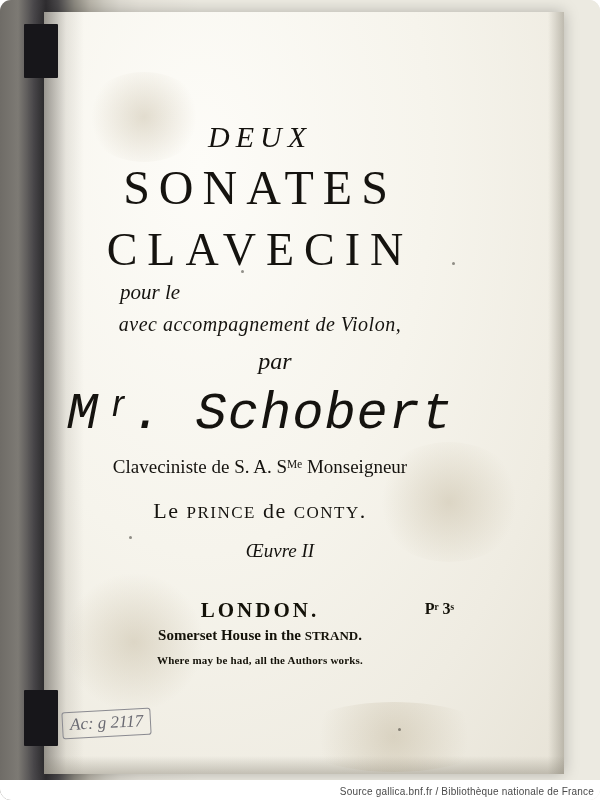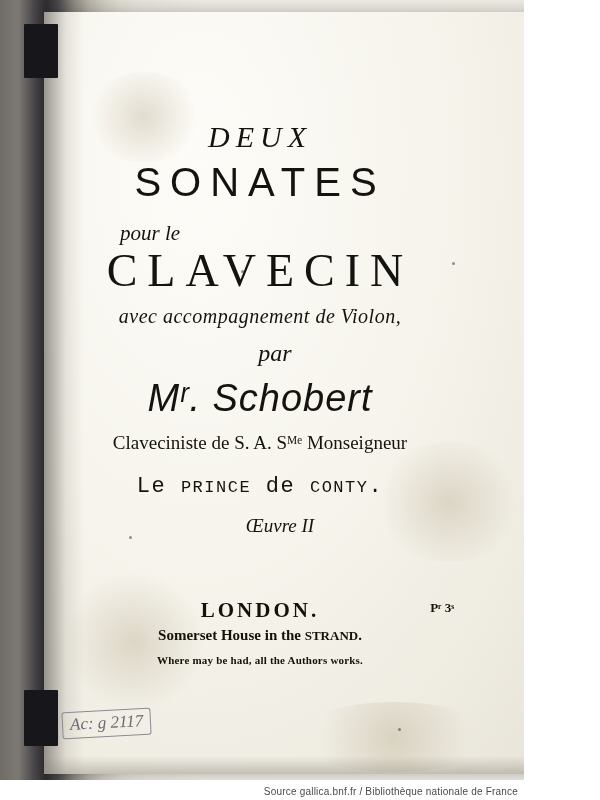--- a/index.html
+++ b/index.html
@@ -9,24 +9,25 @@
   }
   body {
     width: 600px;
     height: 800px;
     overflow: hidden;
     font-family: "Liberation Serif", serif;
   }
 
   .page {
     position: relative;
-    width: 524px;
+    width: 600px;
     height: 800px;
     background: #e9e7e2;
     overflow: hidden;
+    border-radius: 11px;
   }
 
   
   .scan-bg {
     position: absolute;
     inset: 0;
     background:
       linear-gradient(90deg,
         #6f6c67 0px, #7d7a74 18px, #49474a 34px, #2f2d30 46px,
         #4a484a 58px, #8b887f 74px, #b9b5aa 90px, #cfccc2 105px,
@@ -99,24 +100,24 @@
   .ln { display: block; white-space: nowrap; }
 
   .l-deux {
     font-family: "Liberation Serif", serif;
     font-style: italic;
     font-size: 30px;
     letter-spacing: 6px;
     margin-bottom: 6px;
   }
   .l-sonates {
-    font-family: Liberation Sans, sans-serif;
-    font-size: 40px;
+    font-family: Liberation Serif, serif;
+    font-size: 48px;
     letter-spacing: 9px;
-    margin-bottom: 16px;
+    margin-bottom: 10px;
   }
   .l-pourle {
     font-family: "Liberation Serif", serif;
     font-style: italic;
     font-size: 21px;
     margin: 4px 0 0 60px;
     text-align: left;
   }
   .l-clavecin {
     font-family: "Liberation Serif", serif;
@@ -131,33 +132,33 @@
     letter-spacing: 0.5px;
     margin: 8px 0 0 0;
   }
   .l-par {
     font-family: "Liberation Serif", serif;
     font-style: italic;
     font-size: 24px;
     margin: 12px 0 0 30px;
   }
   .l-schobert {
-    font-family: Liberation Sans, sans-serif;
-    font-style: italic;
-    font-size: 38px;
+    font-family: Liberation Mono, monospace;
+    font-style: italic;
+    font-size: 52px;
     letter-spacing: 1px;
     margin: 10px 0 0 0;
   }
   .l-clavecin-de {
     font-family: "Liberation Serif", serif;
     font-size: 19px;
     margin: 12px 0 0 0;
   }
   .l-prince {
-    font-family: Liberation Mono, monospace;
+    font-family: Liberation Serif, serif;
     font-size: 22px;
     letter-spacing: 1.5px;
     margin: 20px 0 0 0;
   }
   .l-prince .sc { font-size: 17px; }
   .l-oeuvre {
     font-family: "Liberation Serif", serif;
     font-style: italic;
     font-size: 19px;
     margin: 16px 0 0 40px;
@@ -176,21 +177,21 @@
     font-size: 21px;
     letter-spacing: 3px;
     font-weight: 700;
     display: inline-block;
   }
   .price {
     position: absolute;
     right: 6px;
     top: 2px;
     font-family: "Liberation Serif", serif;
-    font-size: 13px;
+    font-size: 16px;
     font-weight: 700;
   }
   .l-printed {
     font-family: "Liberation Serif", serif;
     font-size: 15px;
     font-weight: 700;
     margin-top: 6px;
     letter-spacing: 0.2px;
   }
   .l-printed .sc, .l-somerset .sc { font-size: 13px; }
@@ -276,22 +277,22 @@
   <div class="clamp bottom"></div>
 
   <div class="speck" style="left:241px; top:270px; width:3px; height:3px;"></div>
   <div class="speck" style="left:452px; top:262px; width:3px; height:3px;"></div>
   <div class="speck" style="left:129px; top:536px; width:3px; height:3px;"></div>
   <div class="speck" style="left:398px; top:728px; width:3px; height:3px;"></div>
 
   <div class="title-block">
     <span class="ln l-deux">DEUX</span>
     <span class="ln l-sonates">SONATES</span>
+    <span class="ln l-clavecin">CLAVECIN</span>
     <span class="ln l-pourle">pour le</span>
-    <span class="ln l-clavecin">CLAVECIN</span>
     <span class="ln l-avec">avec accompagnement de Violon,</span>
     <span class="ln l-par">par</span>
     <span class="ln l-schobert">Mʳ. Schobert</span>
     <span class="ln l-clavecin-de">Clavecinistе de S. A. Sᴹᵉ Monseigneur</span>
     <span class="ln l-prince">
       <span>Le </span><span class="sc">PRINCE</span><span> de </span><span class="sc">CONTY</span><span>.</span>
     </span>
     <span class="ln l-oeuvre">Œuvre II</span>
   </div>
 

